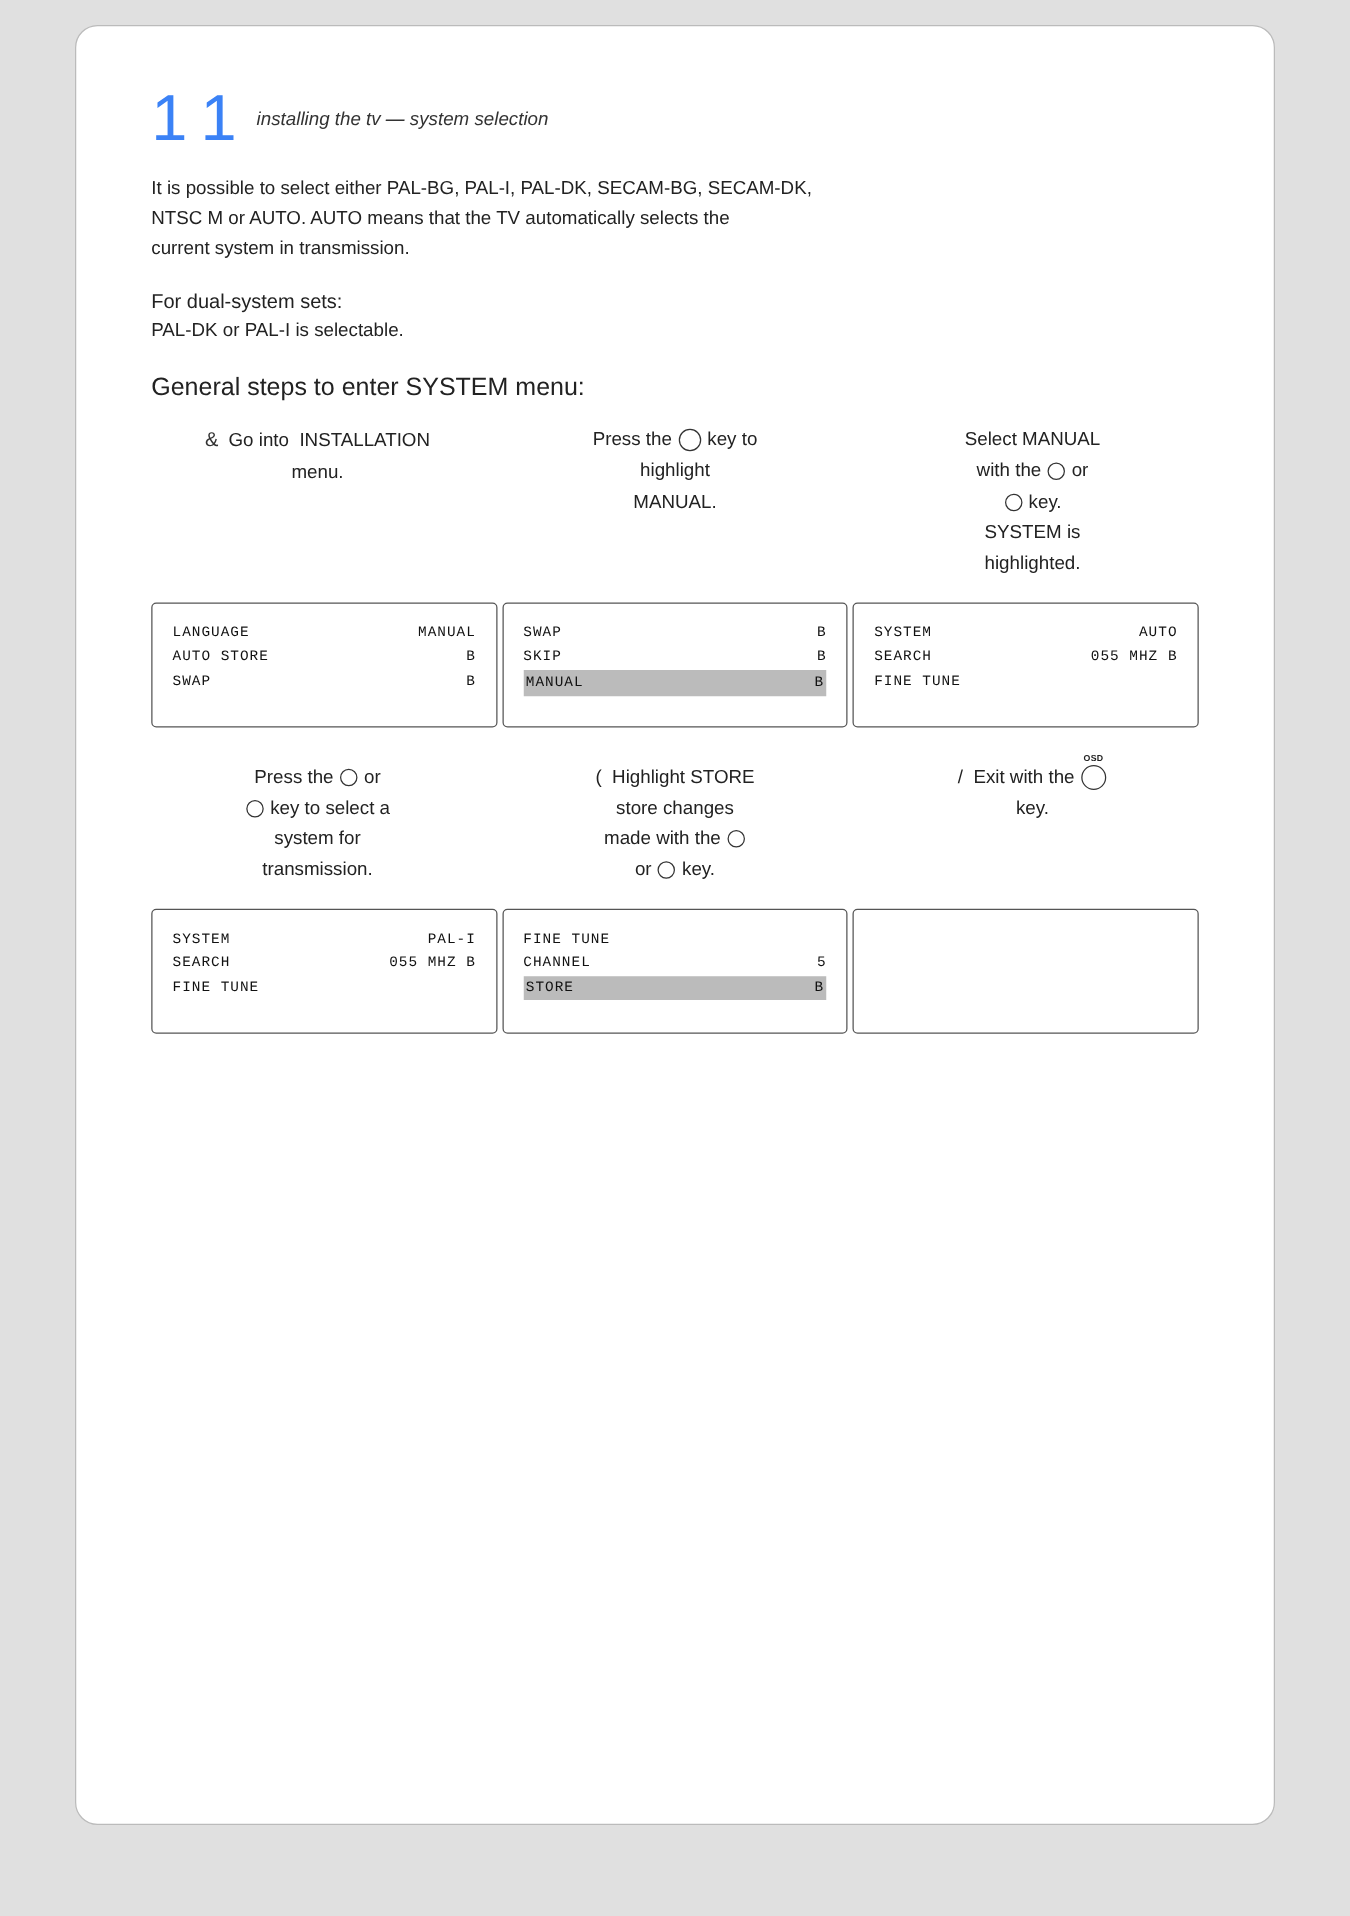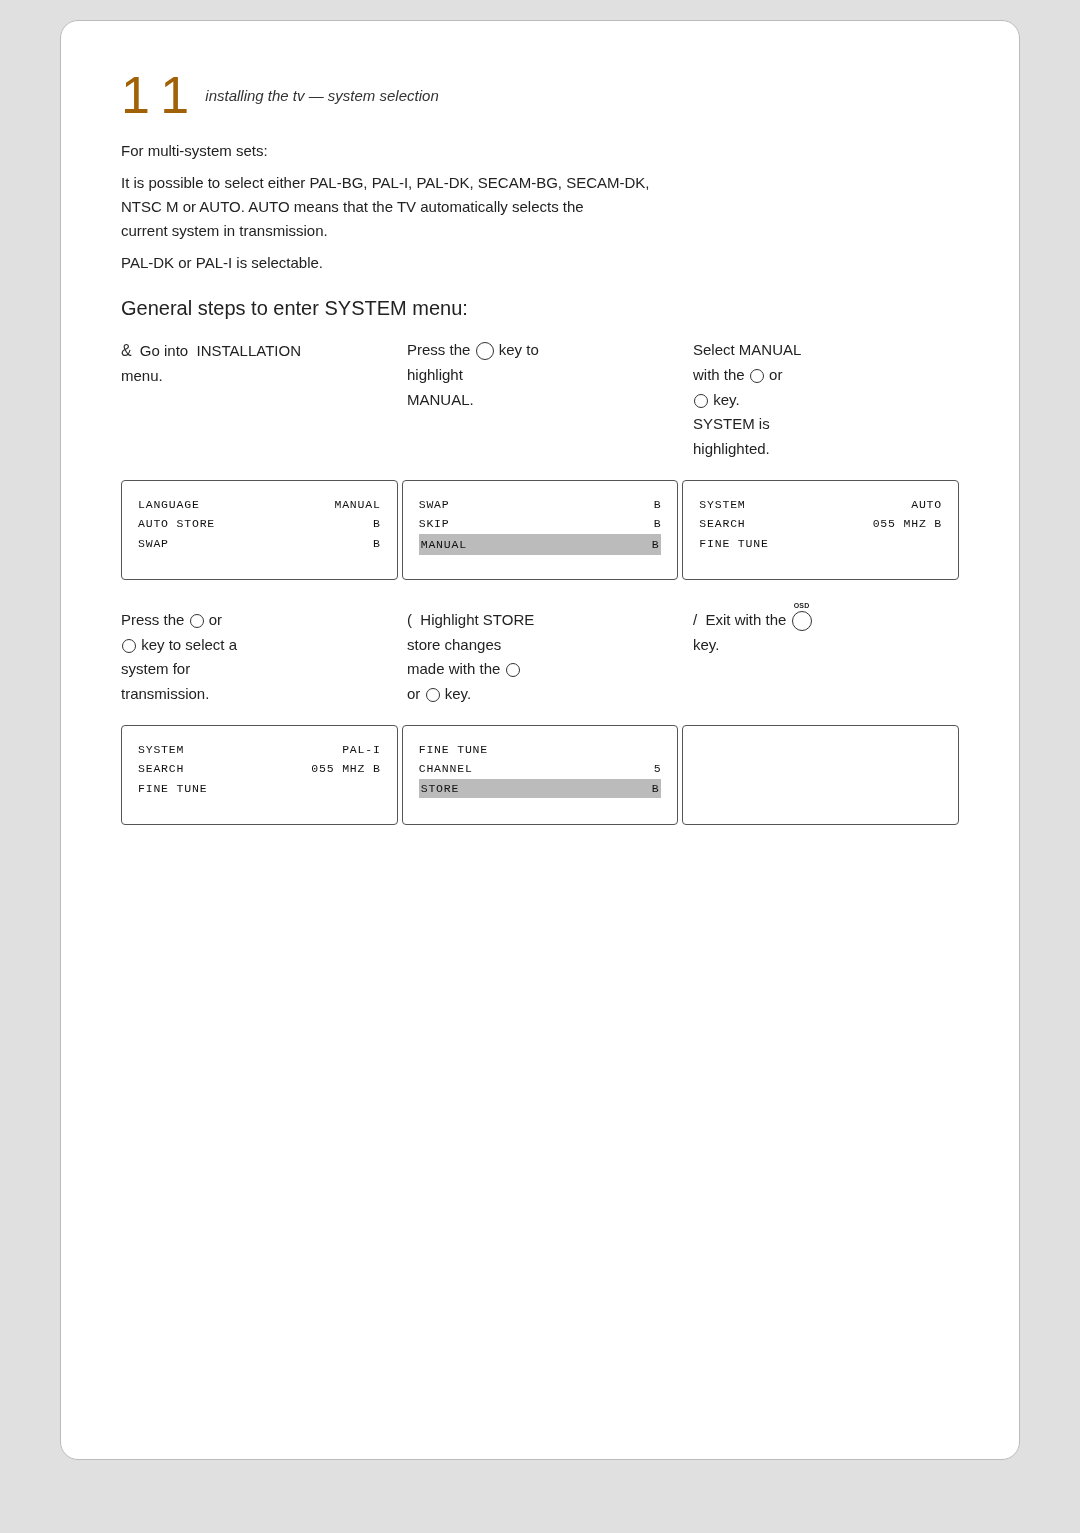--- a/index.html
+++ b/index.html
@@ -22,21 +22,21 @@
       position: relative;
     }
     .page-header {
       display: flex;
       align-items: center;
       margin-bottom: 18px;
     }
     .page-number {
       font-size: 52px;
       font-weight: 300;
-      color: #a16207;
+      color: #3b82f6;
       letter-spacing: -2px;
       margin-right: 10px;
       line-height: 1;
     }
     .page-subtitle {
       font-style: italic;
       font-size: 15px;
       color: #333;
       margin-left: 8px;
     }
@@ -66,20 +66,21 @@
       font-size: 20px;
       color: #222;
       margin-top: 22px;
       margin-bottom: 18px;
     }
     .steps-row {
       display: flex;
       gap: 20px;
       margin-bottom: 18px;
       align-items: flex-start;
+      text-align: center;
     }
     .step-col {
       flex: 1;
       font-size: 15px;
       color: #222;
       line-height: 1.65;
     }
     .step-col .step-prefix {
       font-size: 16px;
       margin-right: 4px;
@@ -160,23 +161,23 @@
 <body>
 
 <div class="page">
 
   <div class="page-header">
     <span class="page-number">1  1</span>
     <span class="page-subtitle">installing the tv — system selection</span>
   </div>
 
 
-  <div class="body-text">For multi-system sets:</div>
   <div class="body-text">It is possible to select either PAL-BG, PAL-I, PAL-DK, SECAM-BG, SECAM-DK,<br>NTSC M or AUTO.  AUTO means that the TV automatically selects the<br>current system in transmission.</div>
 
+  <div class="subsection-title" style="margin-top:22px;font-size:16px;">For dual-system sets:</div>
   <div class="body-text">PAL-DK or PAL-I is selectable.</div>
 
   <div class="steps-title">General steps to enter SYSTEM menu:</div>
 
   <div class="steps-row">
     <div class="step-col">
       <span class="step-prefix">&amp;</span>
       Go into &nbsp;INSTALLATION<br>menu.
     </div>
     <div class="step-col">

